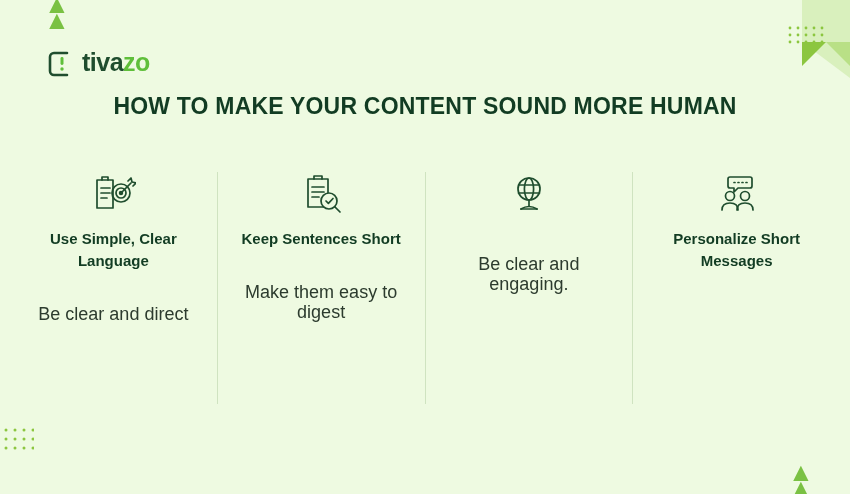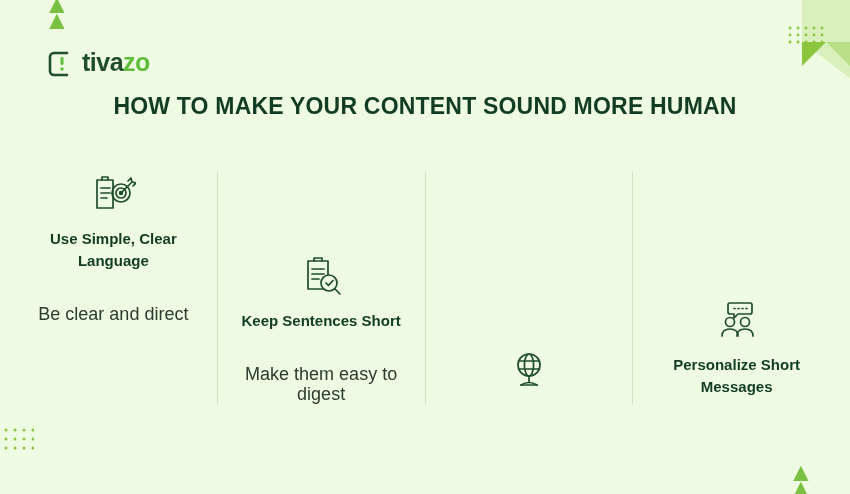--- a/index.html
+++ b/index.html
@@ -93,21 +93,21 @@
   }
   .col {
     flex: 1;
     position: relative;
     display: flex;
     flex-direction: column;
     align-items: center;
     padding: 0 14px;
     box-sizing: border-box;
   }
-  .col + .col { border-left: 1px solid #cfe3c0; justify-content: flex-end; }
+  .col + .col { border-left: 1px solid #cfe3c0; }
 
   .col-icon {
     height: 44px;
     display: flex;
     align-items: center;
     justify-content: center;
     margin-bottom: 12px;
   }
   .col-title {
     color: #123c23;
@@ -247,20 +247,21 @@
         <g fill="none" stroke="#1f4d2e" stroke-width="1.7" stroke-linecap="round" stroke-linejoin="round">
           <circle cx="20" cy="15" r="11"></circle>
           <ellipse cx="20" cy="15" rx="4.6" ry="11"></ellipse>
           <path d="M9.5 11 h21 M9.5 19 h21"></path>
           <path d="M20 26 v6"></path>
           <path d="M12 35 q8 -5 16 0"></path>
           <path d="M12 35 h16"></path>
         </g>
       </svg>
     </div>
+    <div class="col-desc">Be clear and engaging.</div>
   </div>
 
   <div class="col">
     <div class="col-icon">
       <svg width="46" height="40" viewBox="0 0 46 40">
         <g fill="none" stroke="#1f4d2e" stroke-width="1.7" stroke-linecap="round" stroke-linejoin="round">
           <path d="M16 3 h20 a2 2 0 0 1 2 2 v7 a2 2 0 0 1 -2 2 h-12 l-4 4 v-4 h-4 a2 2 0 0 1 -2 -2 v-7 a2 2 0 0 1 2 -2 z"></path>
           <path d="M20 8.5 h1 M24 8.5 h1 M28 8.5 h1 M32 8.5 h1"></path>
           <circle cx="16" cy="22" r="4.5"></circle>
           <path d="M8 36 q0 -7 8 -7 q8 0 8 7"></path>

